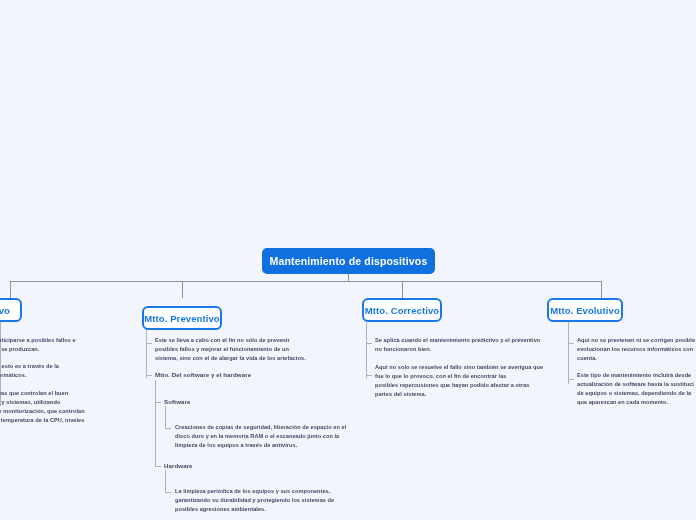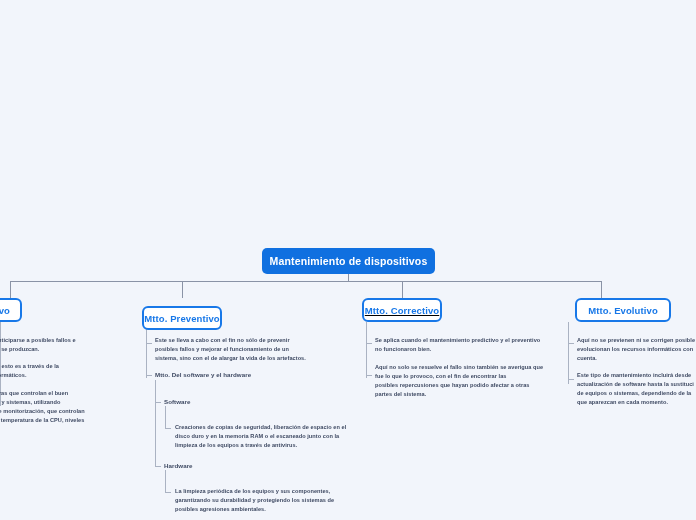--- a/index.html
+++ b/index.html
@@ -186,37 +186,37 @@
   </div>
 
   <div class="sub-label" style="left:164px; top:462px;">Hardware</div>
 
   <div class="text-block" style="left:175px; top:487px; width:195px;">
     <p>La limpieza periódica de los equipos y sus  componentes,
 garantizando su durabilidad y protegiendo los sistemas de
  posibles agresiones ambientales.</p>
   </div>
 
-  <div class="branch-node" style="left:362px; top:298px; width:80px;text-decoration:underline;">
+  <div class="branch-node" style="left:362px; top:298px; width:80px;">
     <span class="label">Mtto. Correctivo</span>
   </div>
 
   <div class="text-block" style="left:375px; top:336px; width:200px;">
     <p>Se aplica cuando el mantenimiento predictivo y el preventivo
 no funcionaron bien.</p>
   </div>
 
   <div class="text-block" style="left:375px; top:363px; width:200px;">
     <p>Aquí no solo se resuelve el fallo sino también se averigua que
 fue lo que lo provoco, con el fin de encontrar las
 posibles repercusiones que hayan podido afectar a otras
 partes del sistema.</p>
   </div>
 
-  <div class="branch-node" style="left:575px; top:298px; width:96px;">
+  <div class="branch-node" style="left:547px; top:298px; width:76px;">
     <span class="label">Mtto. Evolutivo</span>
   </div>
 
   <div class="text-block" style="left:577px; top:336px; width:200px;">
     <p>Aquí no se previenen ni se corrigen posible
 evolucionan los recursos informáticos con
 cuenta.</p>
   </div>
 
   <div class="text-block" style="left:577px; top:371px; width:200px;">

